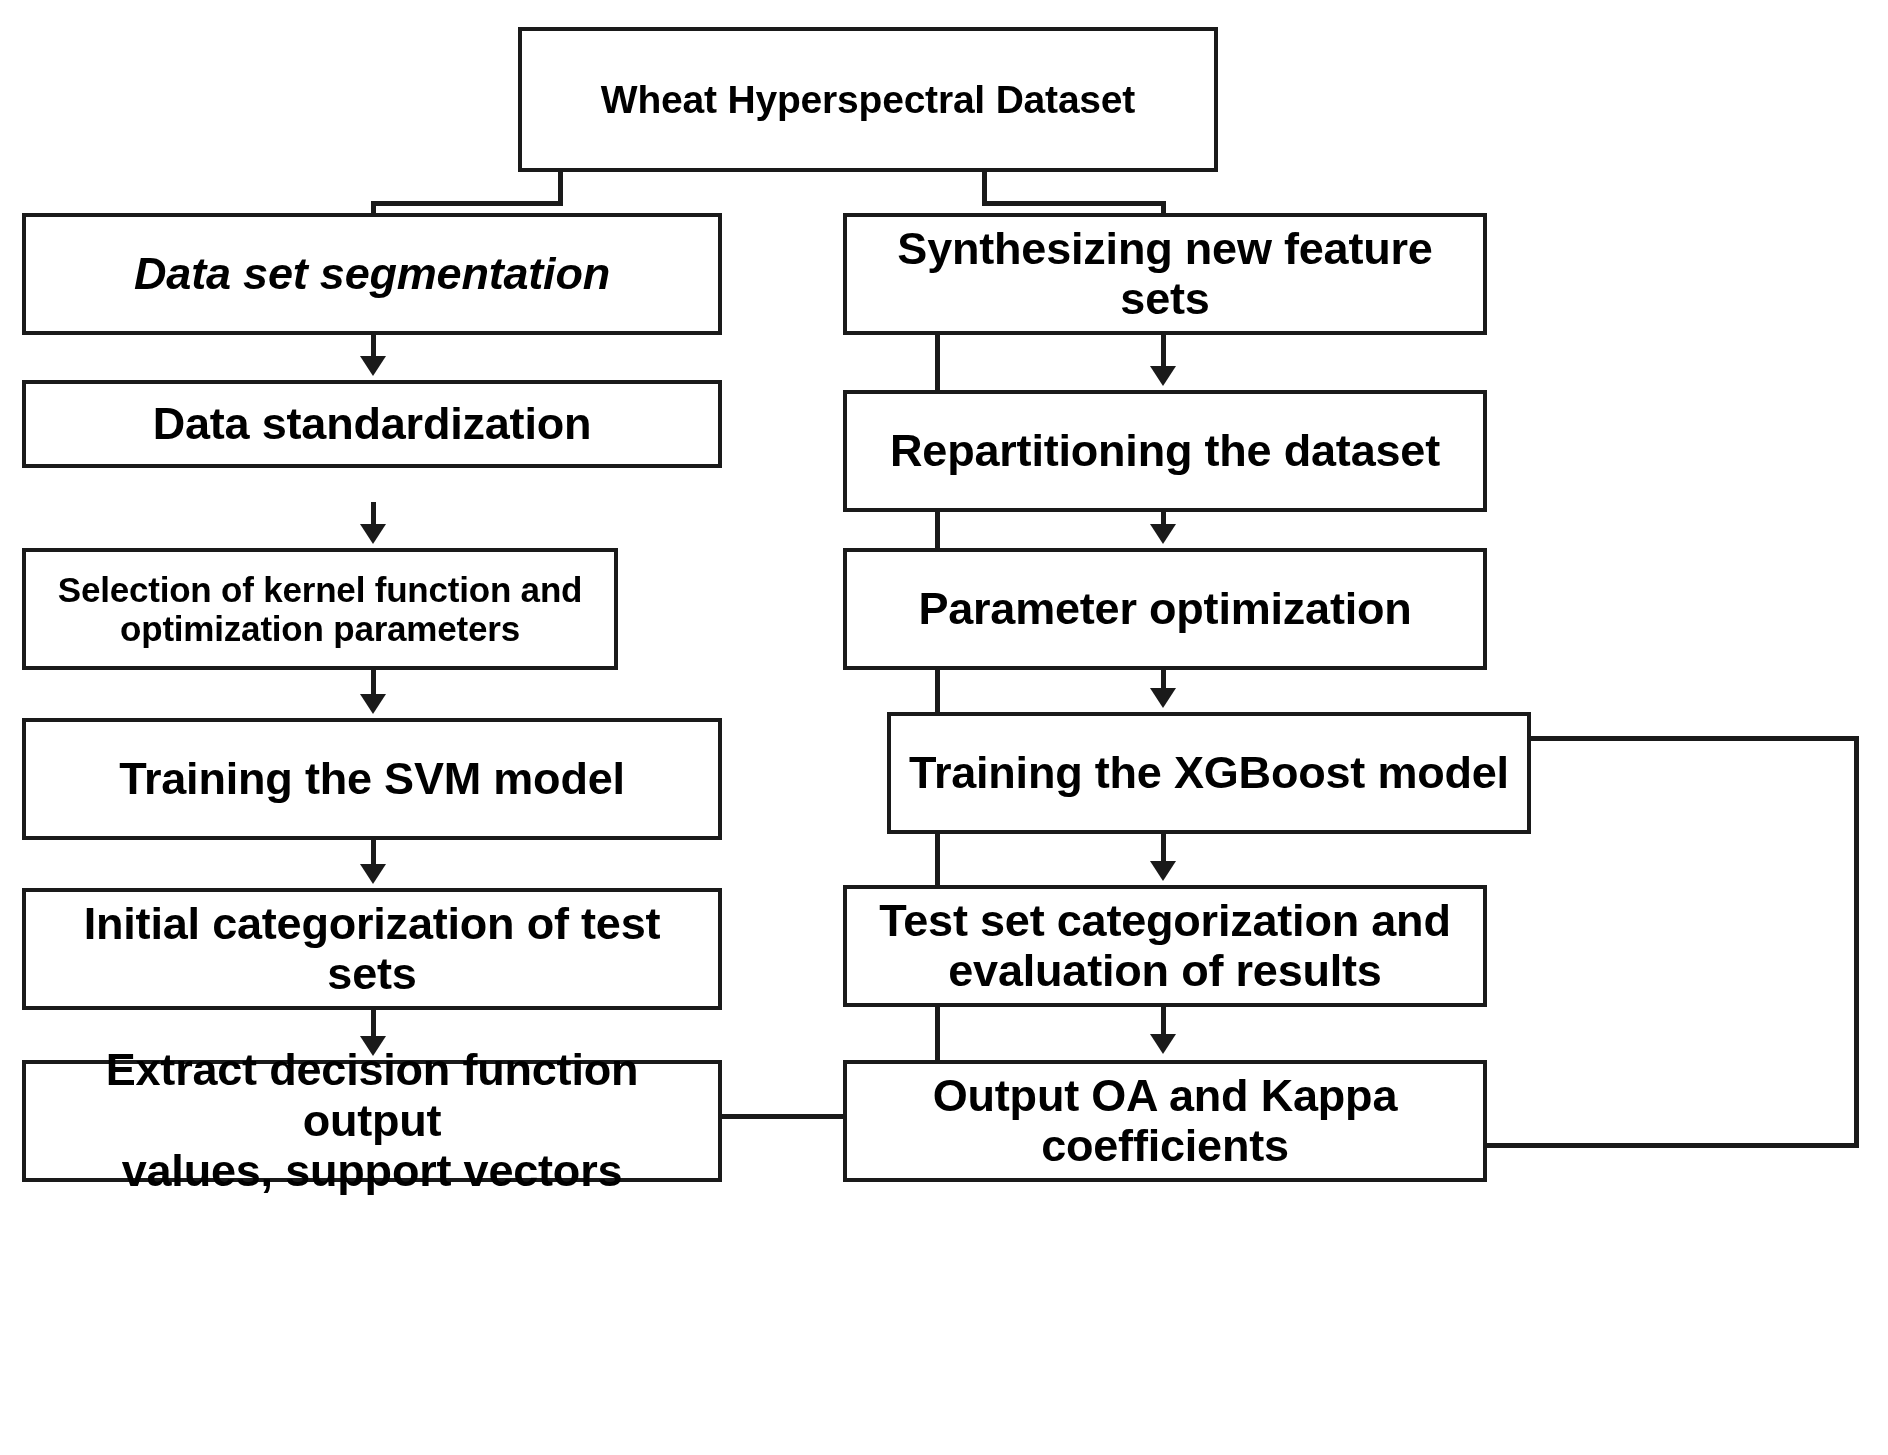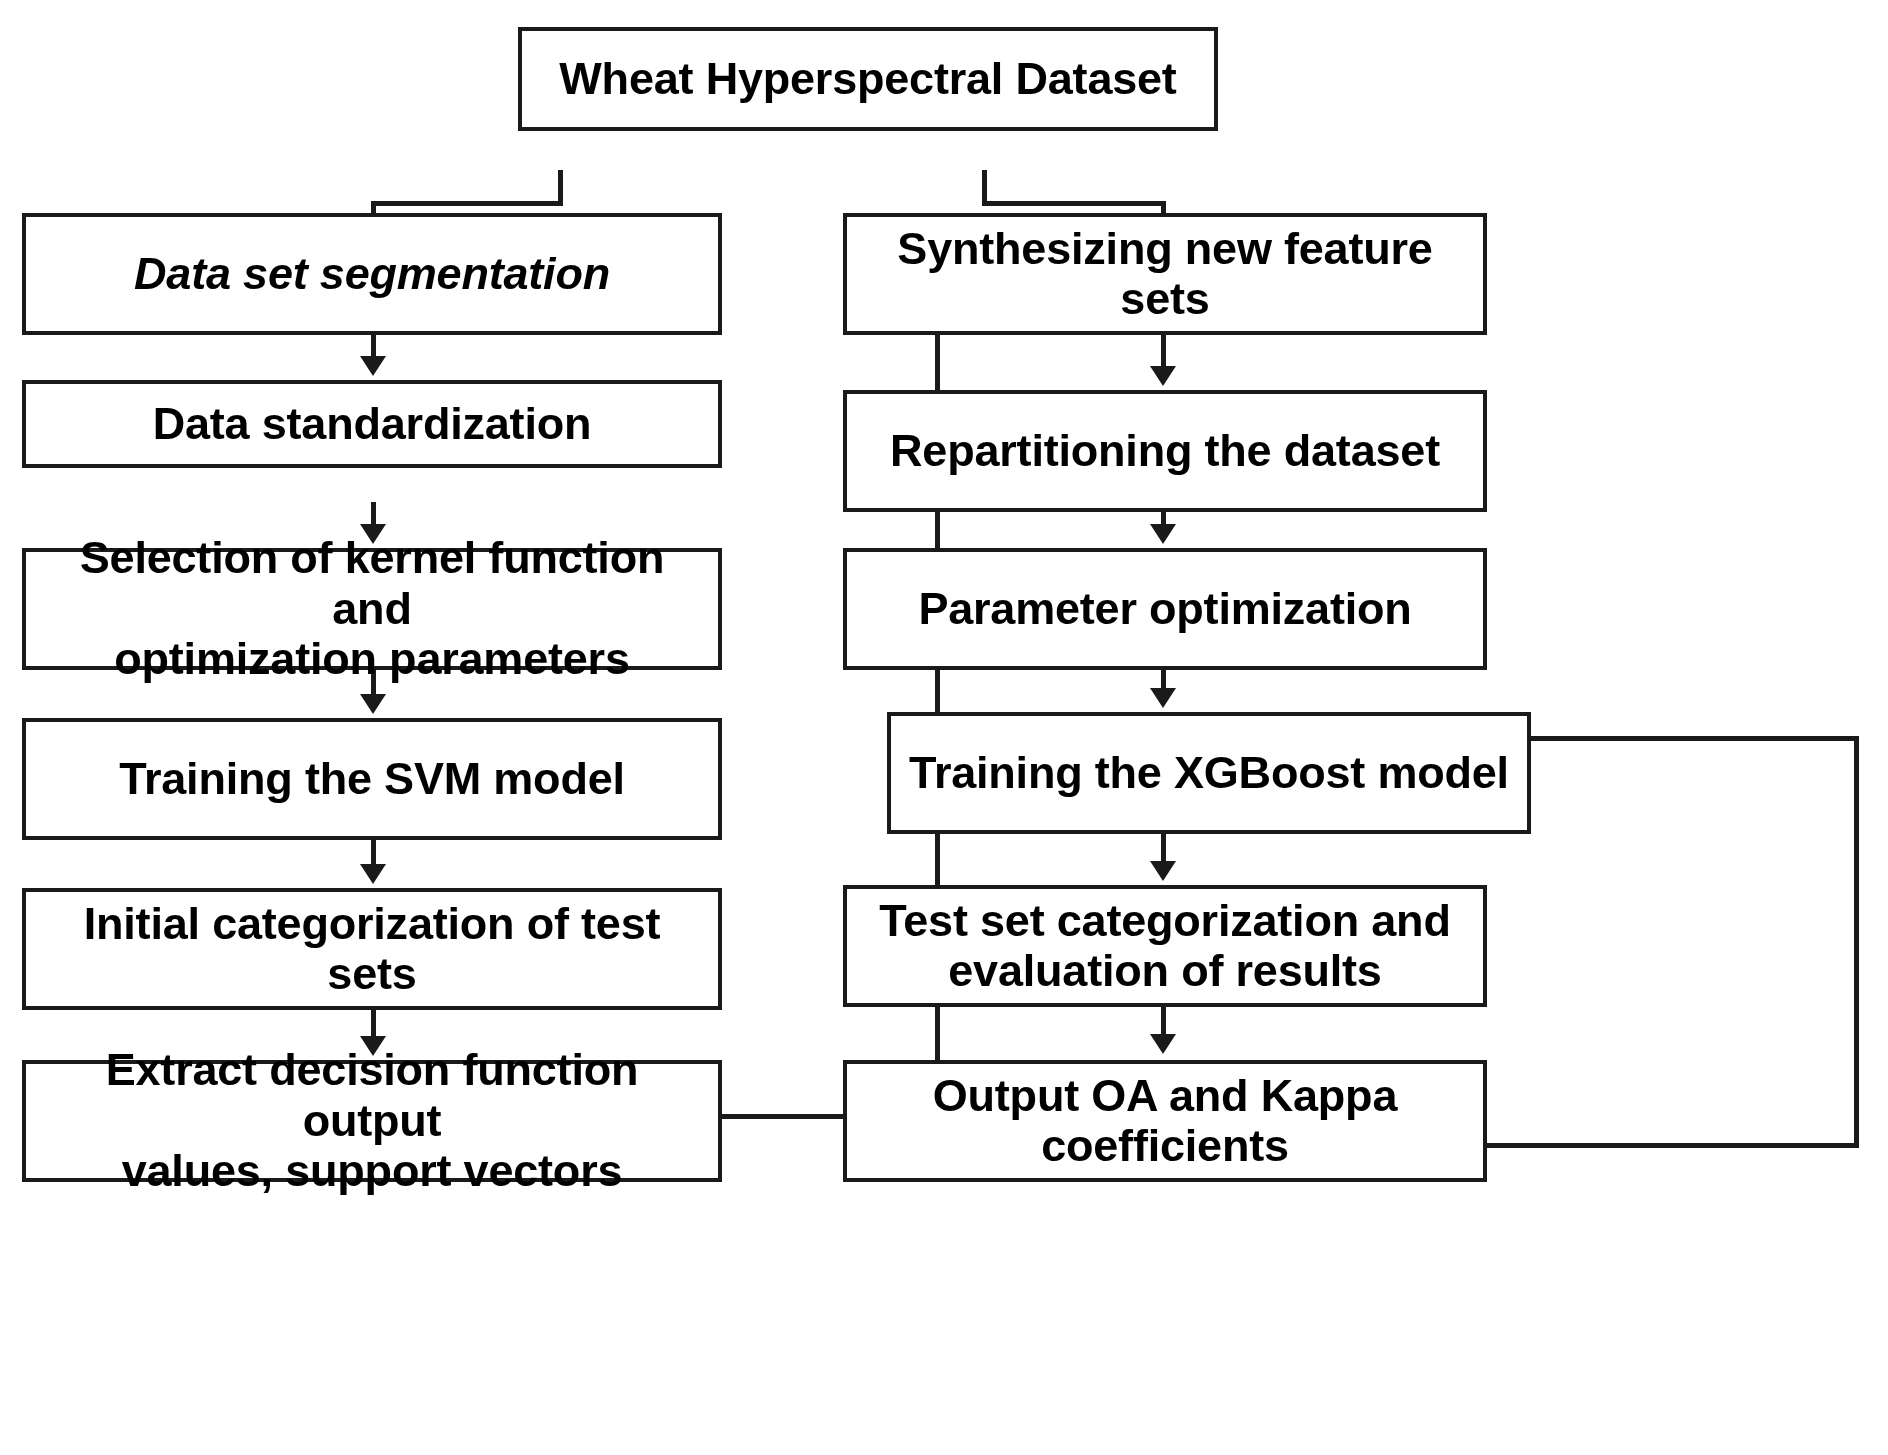--- a/index.html
+++ b/index.html
@@ -25,25 +25,25 @@
   }
   .node .label{
     display:block;
     width:100%;
     line-height:1.12;
     padding:0 8px;
     white-space:pre-line;
   }
 
   
-  #n-root      {left:518px;  top:27px;   width:700px; height:104px; font-size:45px;justify-content:flex-end;}
+  #n-root      {left:518px;  top:27px;   width:700px; height:145px; font-size:39px;justify-content:flex-end;}
 
   #n-l1 {left:22px; top:213px;  width:700px; height:122px; font-size:45px;font-style:italic;}
   #n-l2 {left:22px; top:380px;  width:700px; height:88px; font-size:45px;}
-  #n-l3 {left:22px; top:548px;  width:700px; height:122px; font-size:45px;}
+  #n-l3 {left:22px; top:548px;  width:596px; height:122px; font-size:35px;}
   #n-l4 {left:22px; top:718px;  width:700px; height:122px; font-size:45px;}
   #n-l5 {left:22px; top:888px;  width:700px; height:122px; font-size:45px;}
   #n-l6 {left:22px; top:1060px; width:700px; height:122px; font-size:45px;}
 
   #n-r1 {left:843px; top:213px;  width:644px; height:122px; font-size:45px;}
   #n-r2 {left:843px; top:390px;  width:644px; height:122px; font-size:45px;}
   #n-r3 {left:843px; top:548px;  width:644px; height:122px; font-size:45px;}
   #n-r4 {left:843px; top:712px;  width:644px; height:122px; font-size:45px;margin-left:44px;}
   #n-r5 {left:843px; top:885px;  width:644px; height:122px; font-size:45px;}
   #n-r6 {left:843px; top:1060px; width:644px; height:122px; font-size:45px;}

